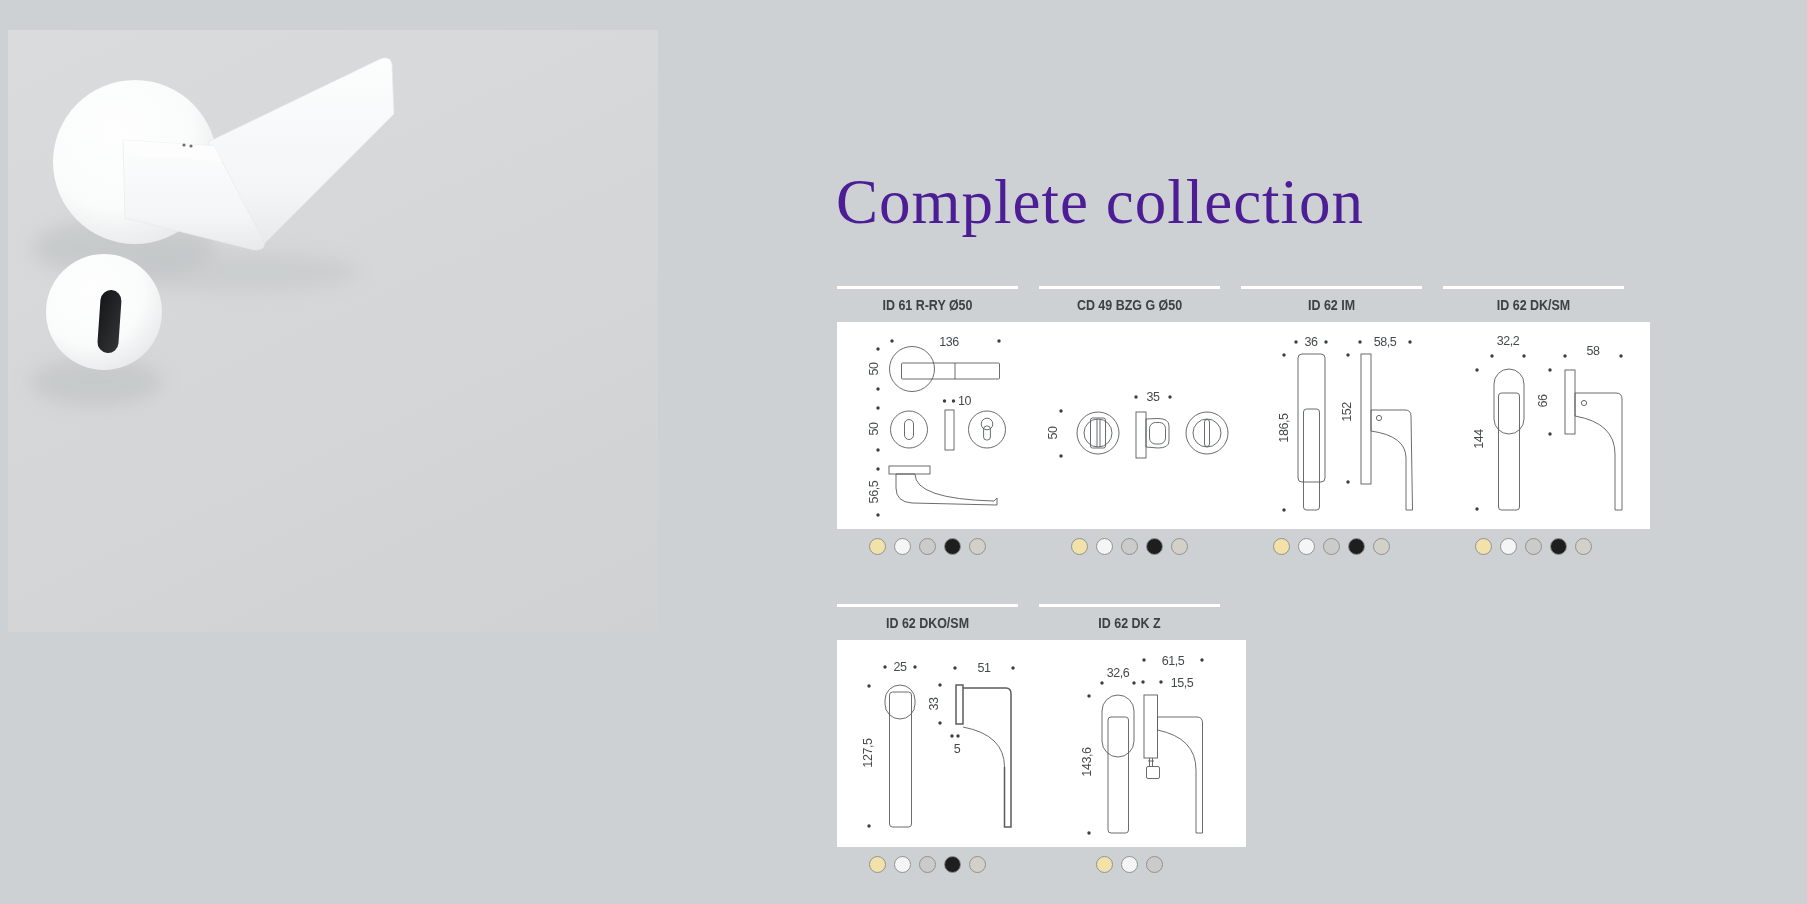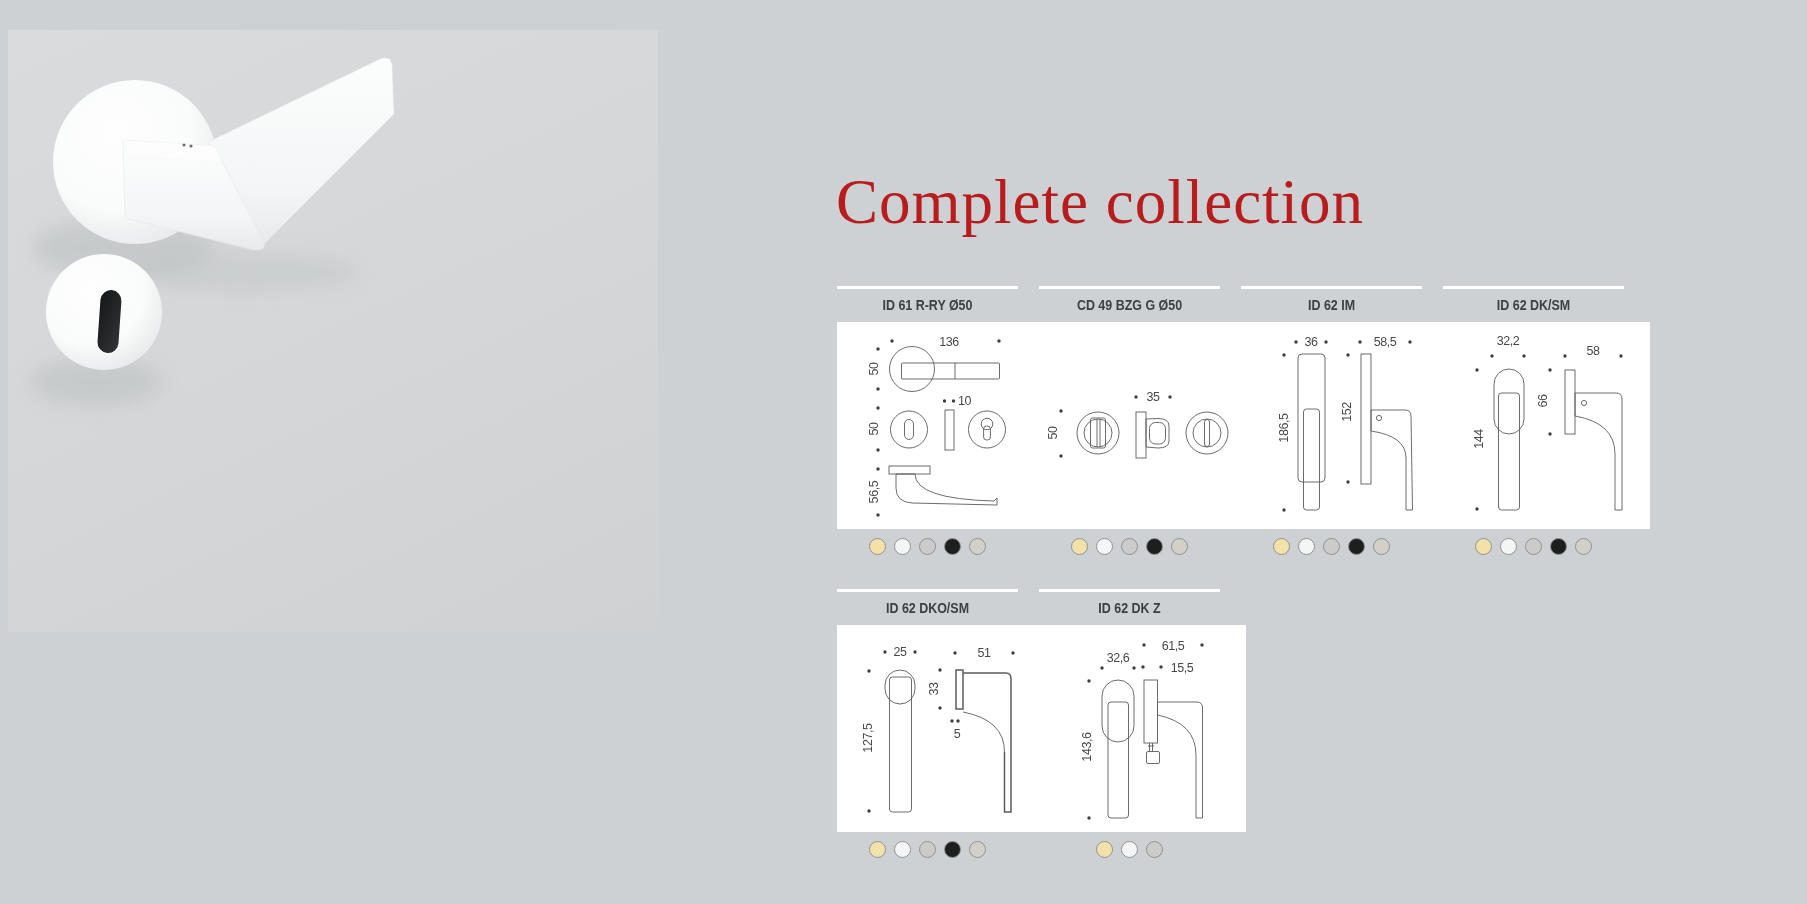--- a/index.html
+++ b/index.html
@@ -12,26 +12,26 @@
   
   .hero{
     position:absolute;left:8px;top:30px;width:650px;height:602px;
     background:linear-gradient(155deg,#d9dbdc 0%,#d4d6d7 55%,#cfd1d2 100%);
   }
   .hero svg{display:block;width:650px;height:602px;}
   
   .heading{
     position:absolute;left:836px;top:168px;margin:0;
     font-family:"Liberation Serif",serif;font-weight:400;
-    font-size:63px;line-height:1.1;color:#b91c1c;letter-spacing:1px;
+    font-size:63px;line-height:1.1;color:#4c1d95;letter-spacing:1px;
   }
   
   .row{position:absolute;left:837px;display:flex;gap:21px;}
   .row1{top:286px;}
-  .row2{top:589px;}
+  .row2{top:604px;}
   .card{width:181px;}
   .rule{height:3px;background:#ffffff;}
   .title{
     margin-top:7px;height:21px;text-align:center;
     font-size:15px;font-weight:bold;color:#3e4144;
     transform:scaleX(.83);transform-origin:center;
     white-space:nowrap;
   }
   .box{margin-top:5px;width:207px;height:207px;background:#ffffff;}
   .box svg{display:block;}

